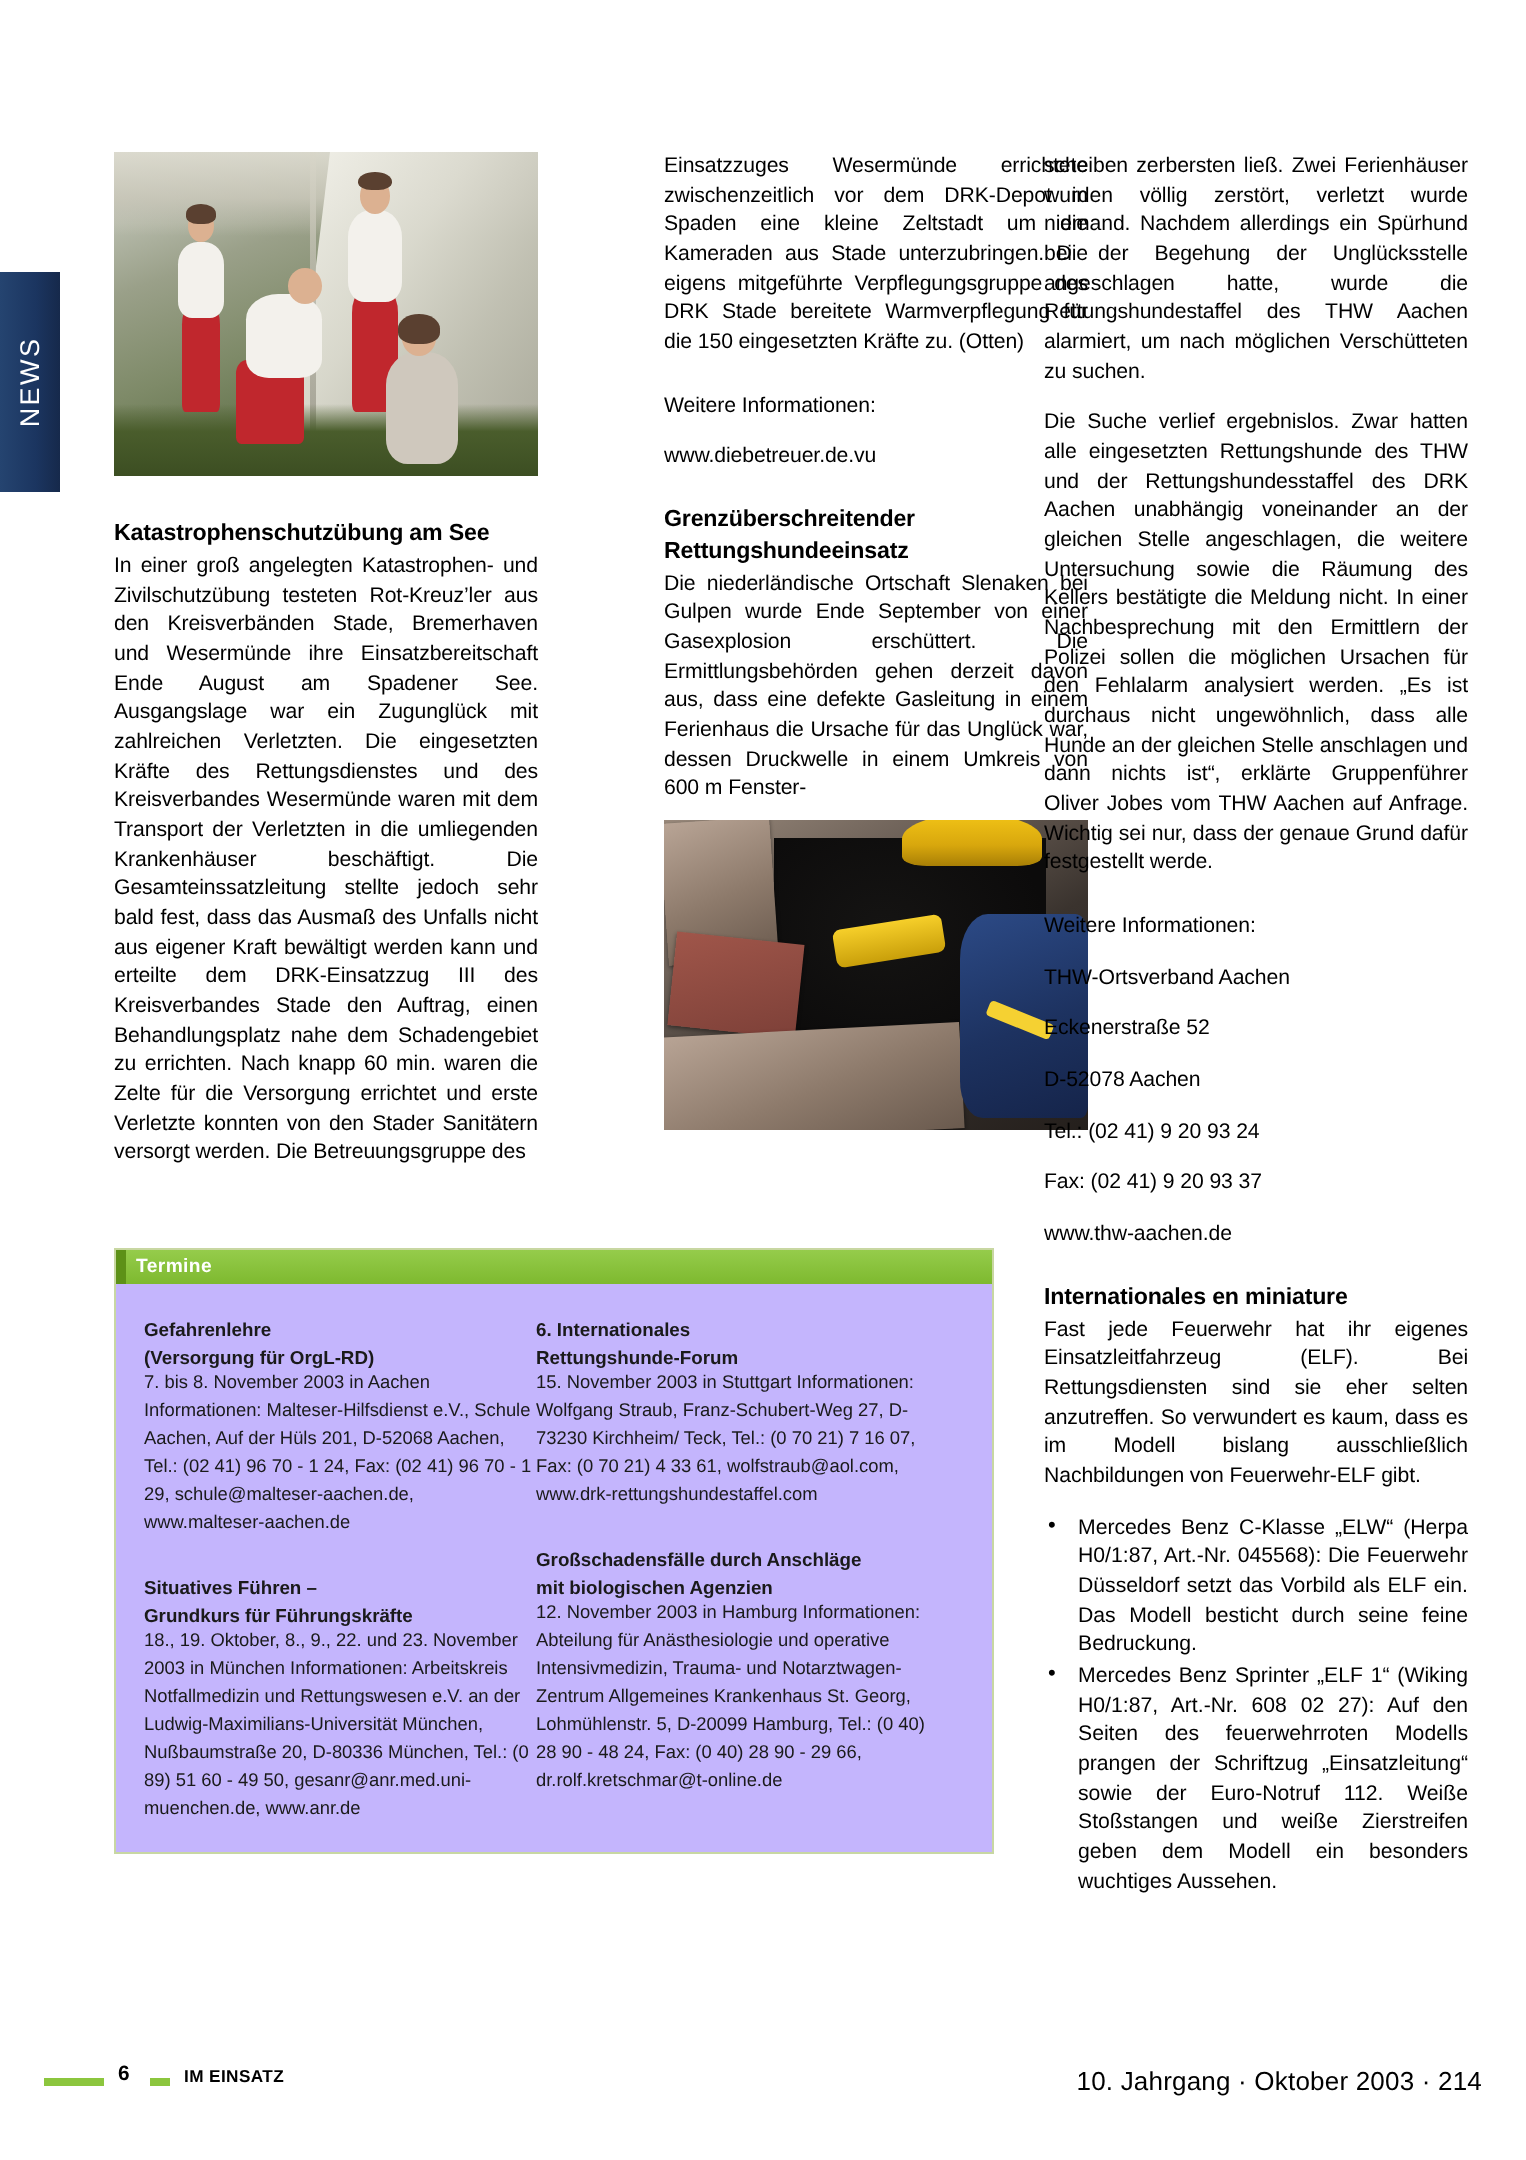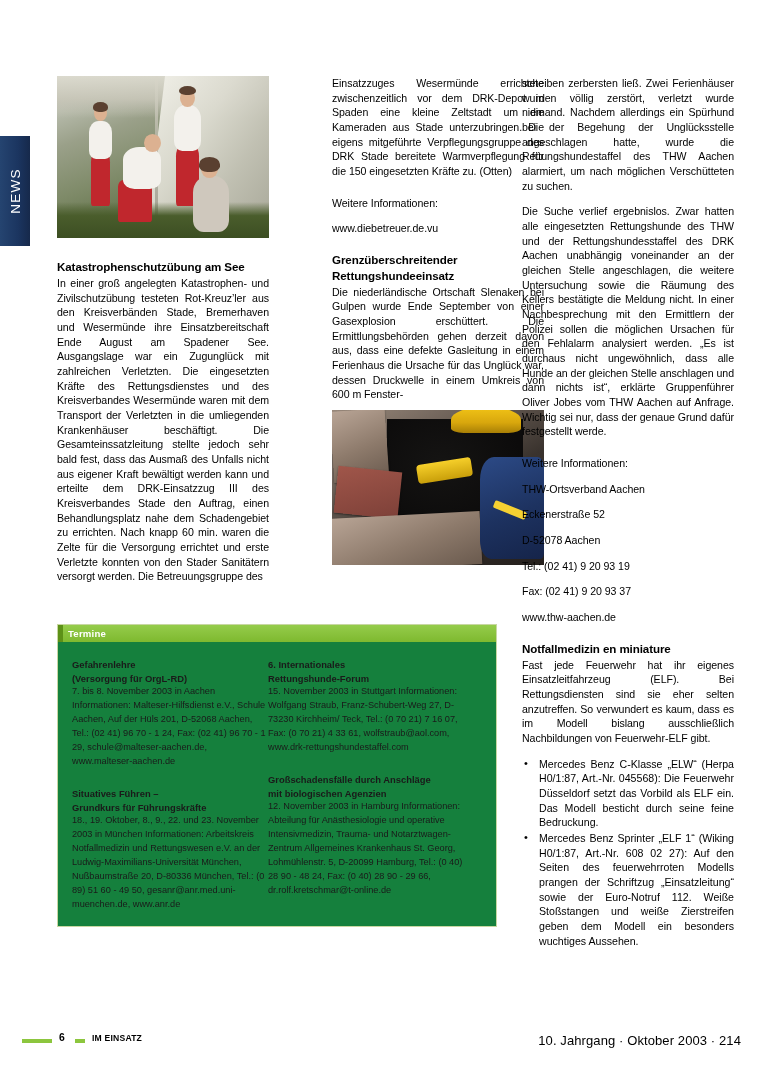--- a/index.html
+++ b/index.html
@@ -177,21 +177,21 @@
     top: -1px;
     font-size: 11px;
   }
 
   
   .termine {
     position: absolute;
     left: 57px;
     top: 624px;
     width: 440px;
-    background: #15803d;
+    background: #c4b5fd;
     border: 1px solid #c8d7a2;
   }
   .termine-head {
     height: 17px;
     background: #8cc63e;
     background: linear-gradient(180deg, #95cc4b 0%, #7eb92f 100%);
     position: relative;
   }
   .termine-head::before {
     content: "";
@@ -320,26 +320,26 @@
 
   <div class="col col3">
     <p class="body">scheiben zerbersten ließ. Zwei Ferienhäuser wurden völlig zerstört, verletzt wurde niemand. Nachdem allerdings ein Spürhund bei der Begehung der Unglücksstelle angeschlagen hatte, wurde die Rettungshundestaffel des THW Aachen alarmiert, um nach möglichen Verschütteten zu suchen.</p>
     <p class="body">Die Suche verlief ergebnislos. Zwar hatten alle eingesetzten Rettungshunde des THW und der Rettungshundesstaffel des DRK Aachen unabhängig voneinander an der gleichen Stelle angeschlagen, die weitere Untersuchung sowie die Räumung des Kellers bestätigte die Meldung nicht. In einer Nachbesprechung mit den Ermittlern der Polizei sollen die möglichen Ursachen für den Fehlalarm analysiert werden. „Es ist durchaus nicht ungewöhnlich, dass alle Hunde an der gleichen Stelle anschlagen und dann nichts ist“, erklärte Gruppenführer Oliver Jobes vom THW Aachen auf Anfrage. Wichtig sei nur, dass der genaue Grund dafür festgestellt werde.</p>
 
     <div class="gap-md"></div>
     <p class="body plain">Weitere Informationen:</p>
     <p class="body plain">THW-Ortsverband Aachen</p>
     <p class="body plain">Eckenerstraße 52</p>
     <p class="body plain">D-52078 Aachen</p>
-    <p class="body plain">Tel.: (02 41) 9 20 93 19</p>
+    <p class="body plain">Tel.: (02 41) 9 20 93 24</p>
     <p class="body plain">Fax: (02 41) 9 20 93 37</p>
     <p class="body plain">www.thw-aachen.de</p>
 
     <div class="gap-md"></div>
-    <h2 class="headline">Notfallmedizin en miniature</h2>
+    <h2 class="headline">Internationales en miniature</h2>
     <p class="body">Fast jede Feuerwehr hat ihr eigenes Einsatzleitfahrzeug (ELF). Bei Rettungsdiensten sind sie eher selten anzutreffen. So verwundert es kaum, dass es im Modell bislang ausschließlich Nachbildungen von Feuerwehr-ELF gibt.</p>
 
     <ul class="modellist">
       <li>Mercedes Benz C-Klasse „ELW“ (Herpa H0/1:87, Art.-Nr. 045568): Die Feuerwehr Düsseldorf setzt das Vorbild als ELF ein. Das Modell besticht durch seine feine Bedruckung.</li>
       <li>Mercedes Benz Sprinter „ELF 1“ (Wiking H0/1:87, Art.-Nr. 608 02 27): Auf den Seiten des feuerwehrroten Modells prangen der Schriftzug „Einsatzleitung“ sowie der Euro-Notruf 112. Weiße Stoßstangen und weiße Zierstreifen geben dem Modell ein besonders wuchtiges Aussehen.</li>
     </ul>
   </div>
 
   <div class="termine">
     <div class="termine-head">

